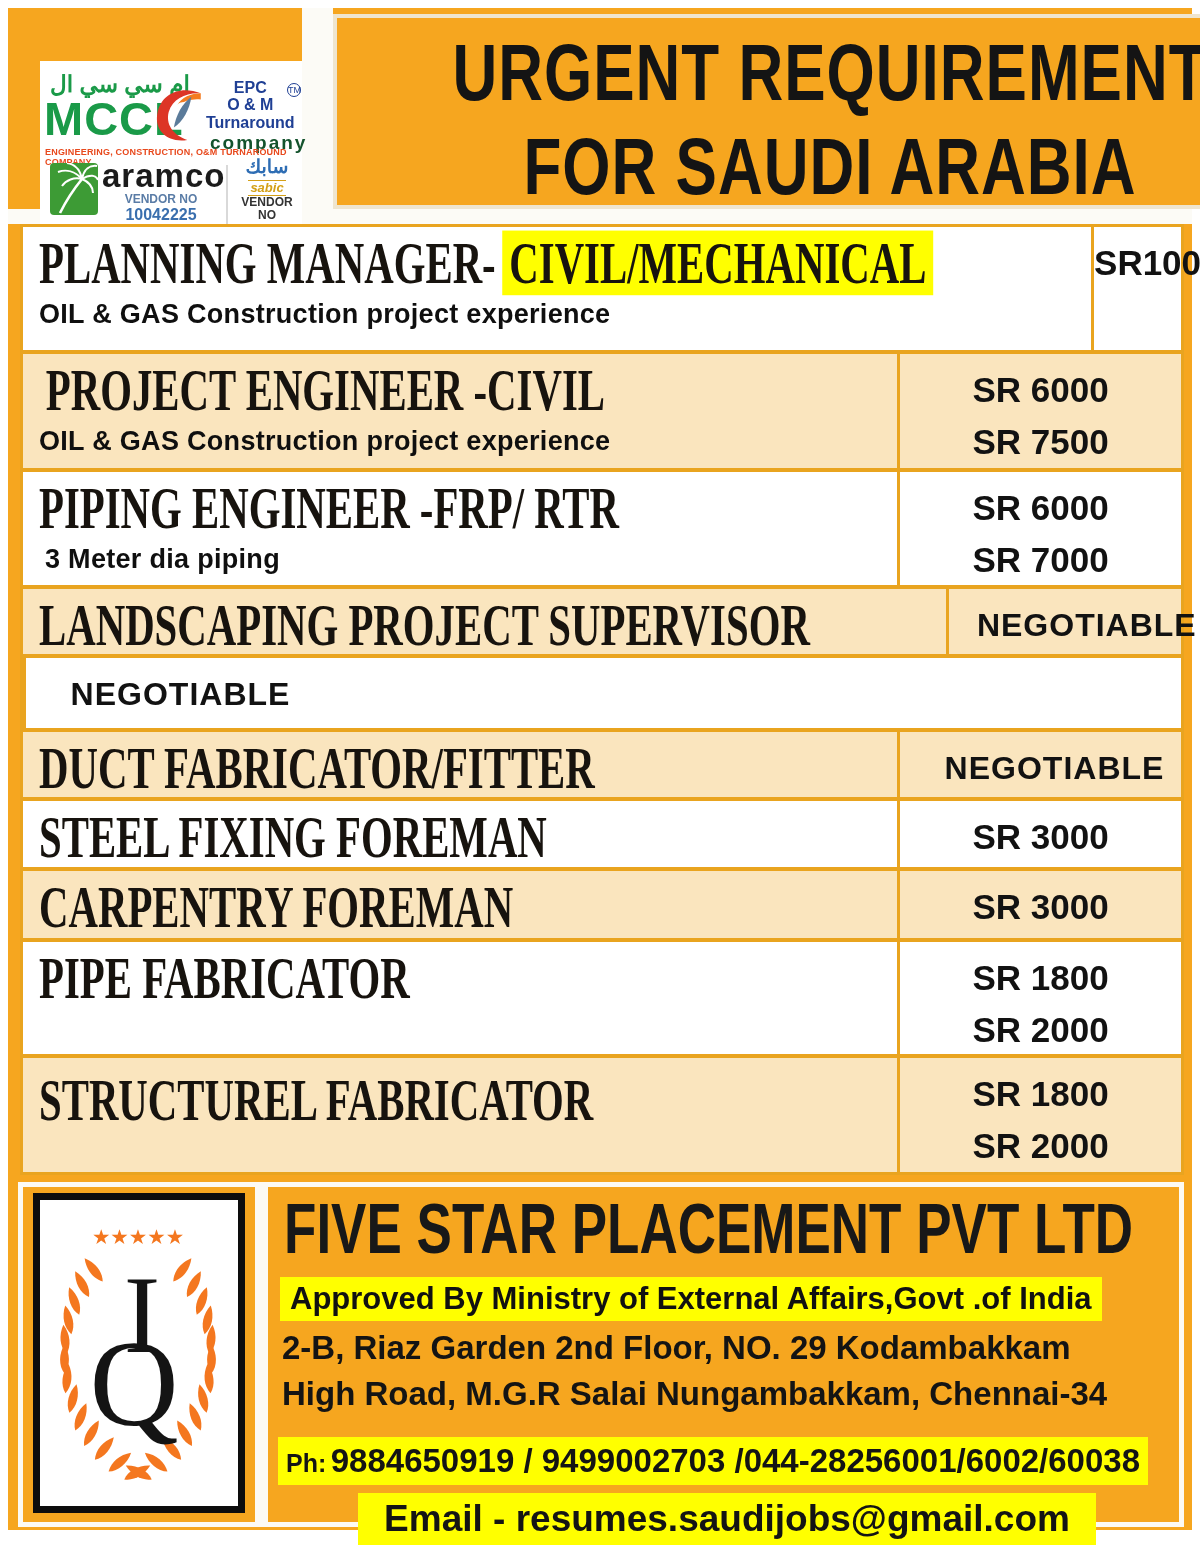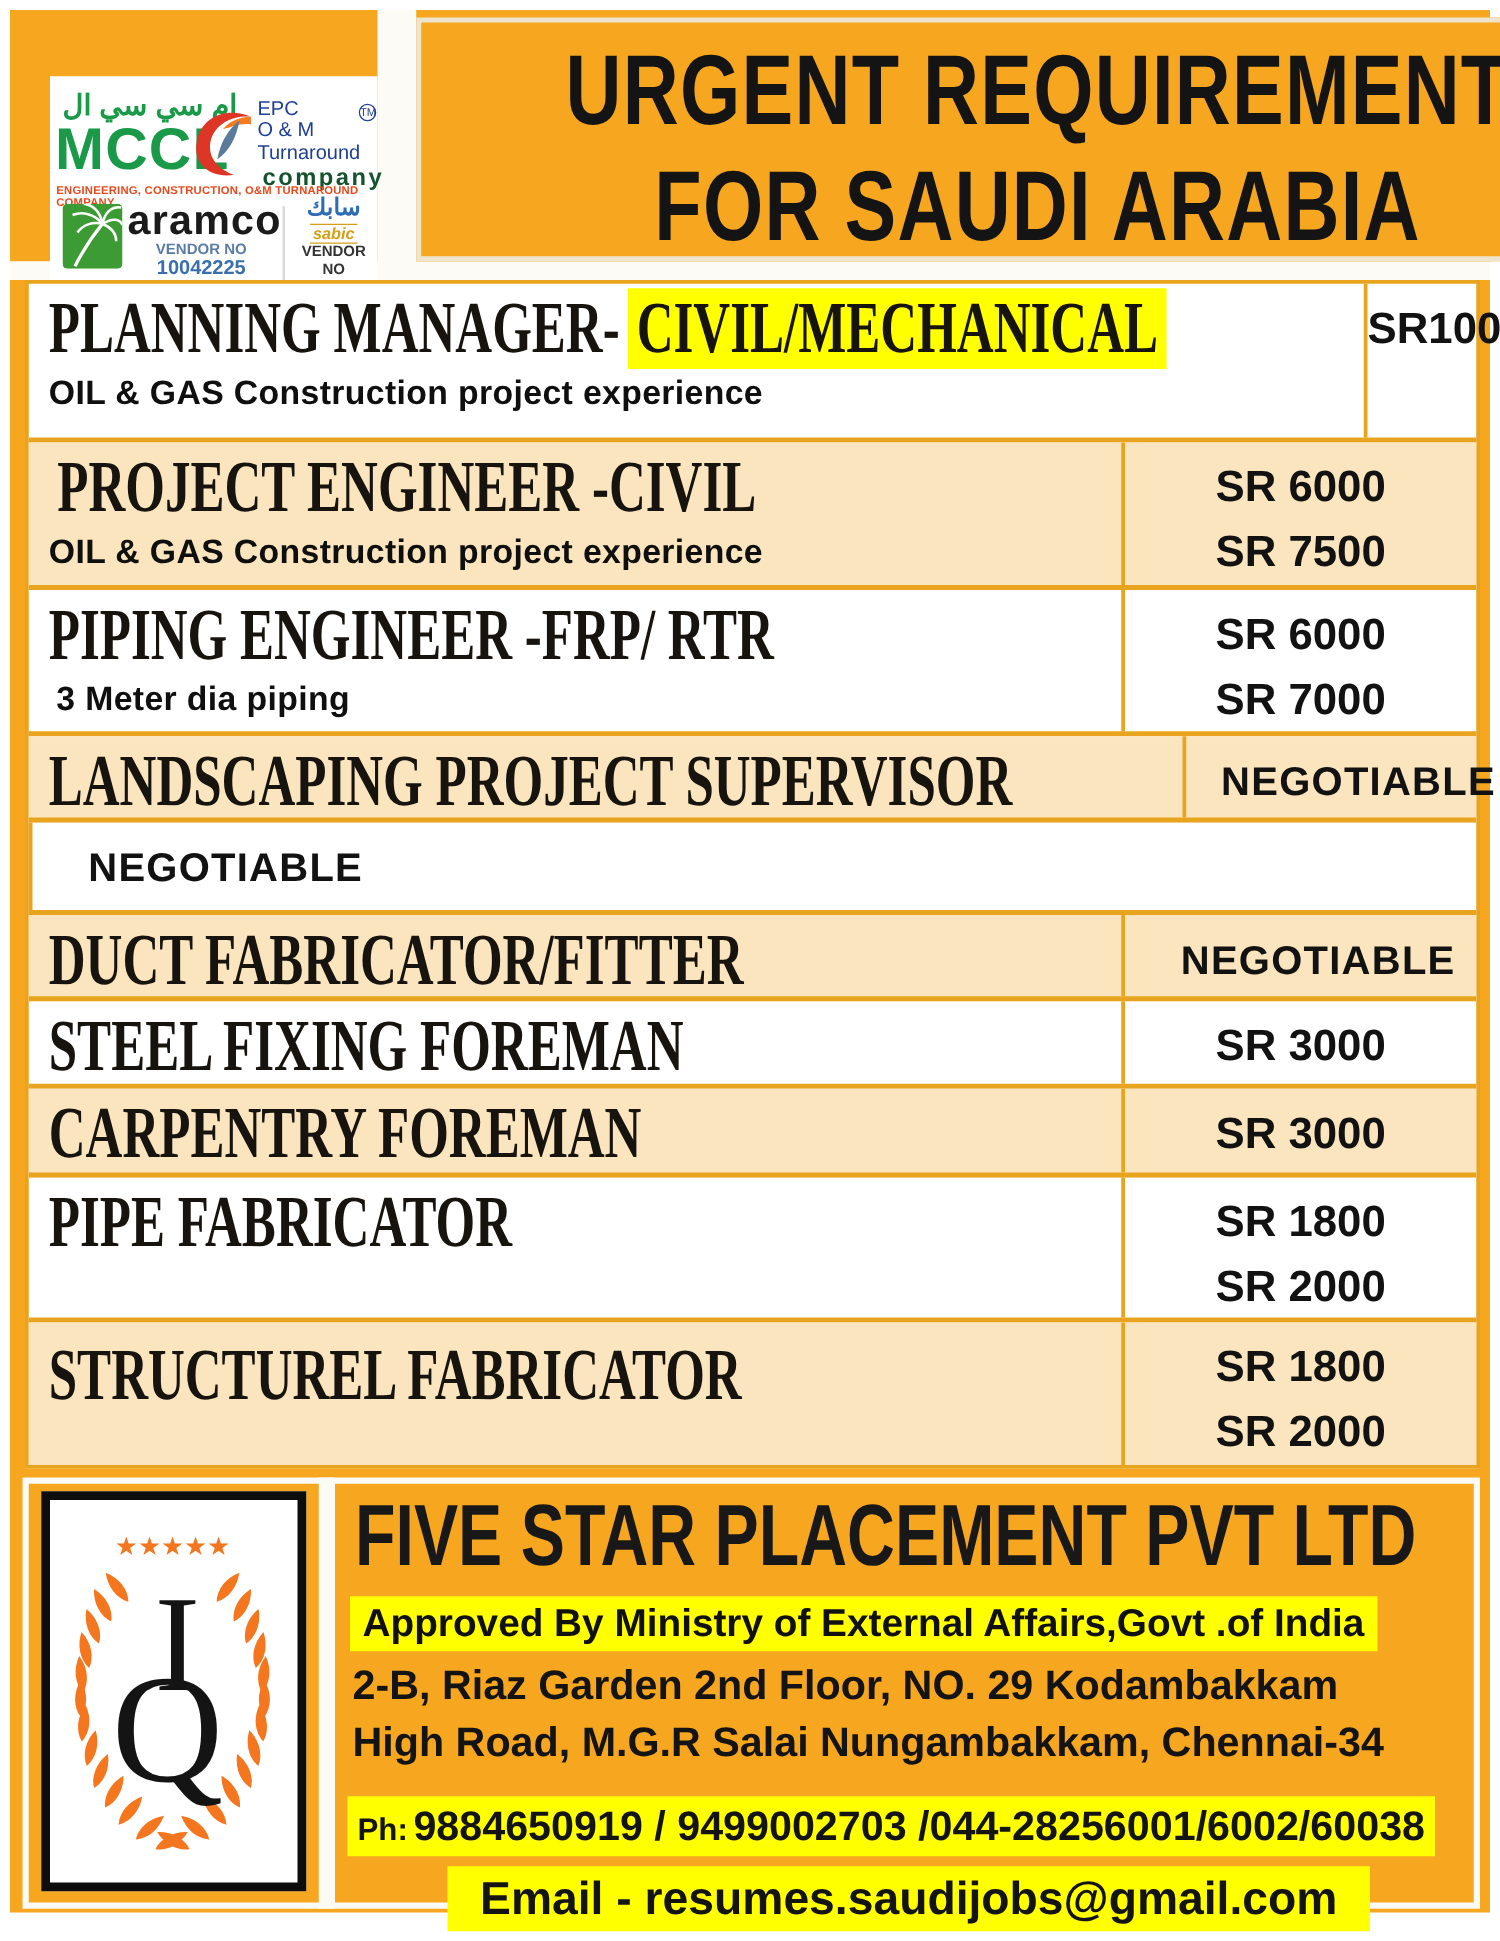--- a/index.html
+++ b/index.html
@@ -10,21 +10,21 @@
   .frame{position:absolute;left:8px;top:8px;width:1184px;height:1522px;background:#F6A61F;}
 
   
   .logo-card{position:absolute;left:40px;top:30px;width:262px;height:172px;background:#ffffff;margin-top:31px;}
   .header-gap{position:absolute;left:302px;top:8px;width:31px;height:214px;background:#FCFBF6;}
   .hstrip{position:absolute;left:8px;top:209px;width:1184px;height:15px;background:#FCFBF6;}
 
   .mccl-arabic{position:absolute;left:10px;top:10px;font-size:23px;font-weight:bold;color:#1A9A48;white-space:nowrap;}
   .mccl-name{position:absolute;left:4px;top:34px;font-size:47px;font-weight:bold;color:#1A9A48;letter-spacing:1px;line-height:1;text-align:right;}
   .flame{position:absolute;left:112px;top:22px;}
-  .epc-block{position:absolute;left:166px;top:18px;font-size:16px;font-weight:normal;color:#1F3F94;line-height:1.08;}
+  .epc-block{position:absolute;left:166px;top:18px;font-size:16px;font-weight:bold;color:#1F3F94;line-height:1.08;text-align:center;}
   .epc-tm{position:absolute;left:247px;top:22px;font-size:9px;color:#1F3F94;border:1px solid #1F3F94;border-radius:50%;width:12px;height:12px;line-height:12px;}
   .epc-company{position:absolute;left:170px;top:71px;font-size:19px;font-weight:bold;color:#14532d;letter-spacing:2px;}
   .mccl-tagline{position:absolute;left:5px;top:86px;width:254px;font-size:9px;font-weight:bold;color:#E8491D;letter-spacing:0.2px;}
 
   .aramco-logo{position:absolute;left:10px;top:102px;}
   .aramco-name{position:absolute;left:62px;top:96px;font-size:33px;font-weight:bold;color:#1b1b1b;letter-spacing:1px;}
   .aramco-vendor{position:absolute;left:62px;top:132px;width:118px;text-align:center;line-height:1.1;}
   .vendor-label{font-size:12px;font-weight:bold;color:#5A7CA6;}
   .vendor-number{font-size:16px;font-weight:bold;color:#3A6FAE;}
   .logo-divider{position:absolute;left:186px;top:104px;width:2px;height:68px;background:#d9d9d9;}

